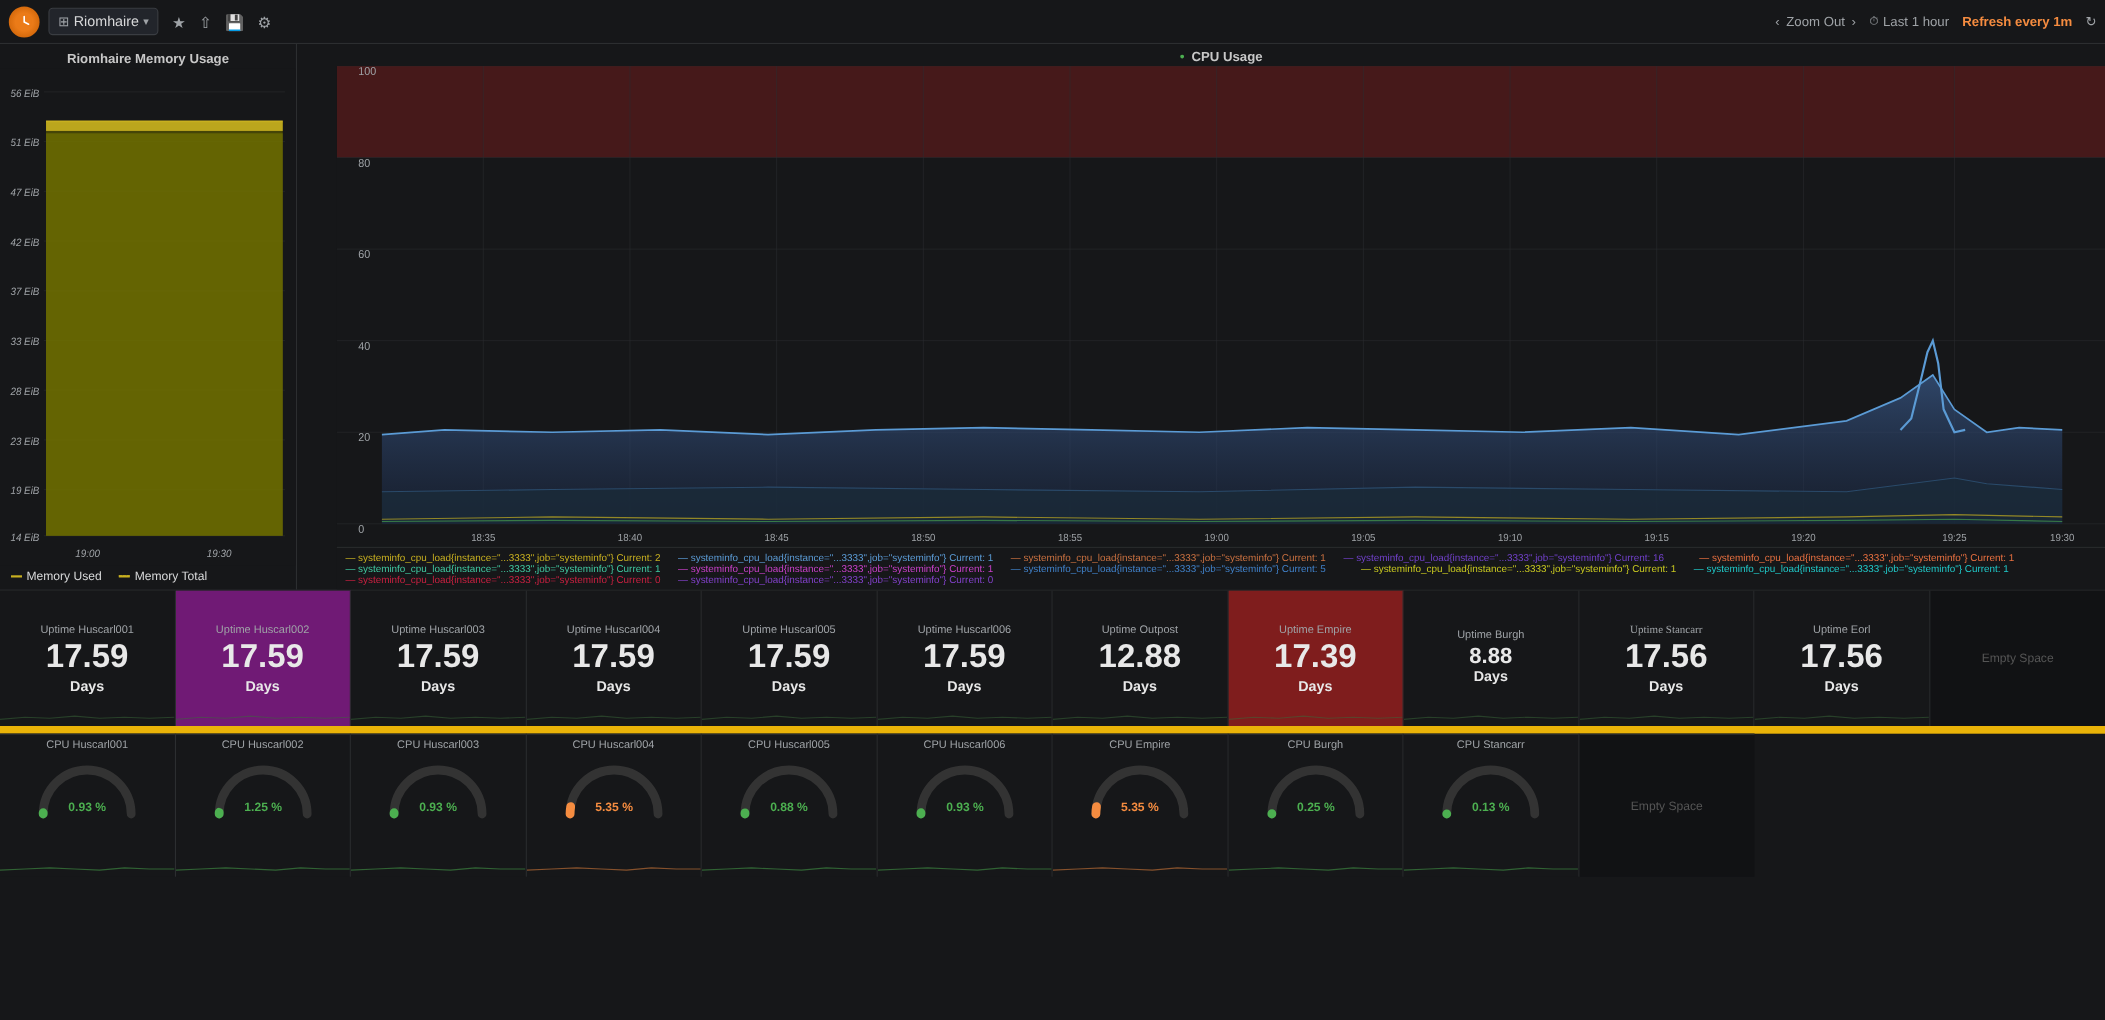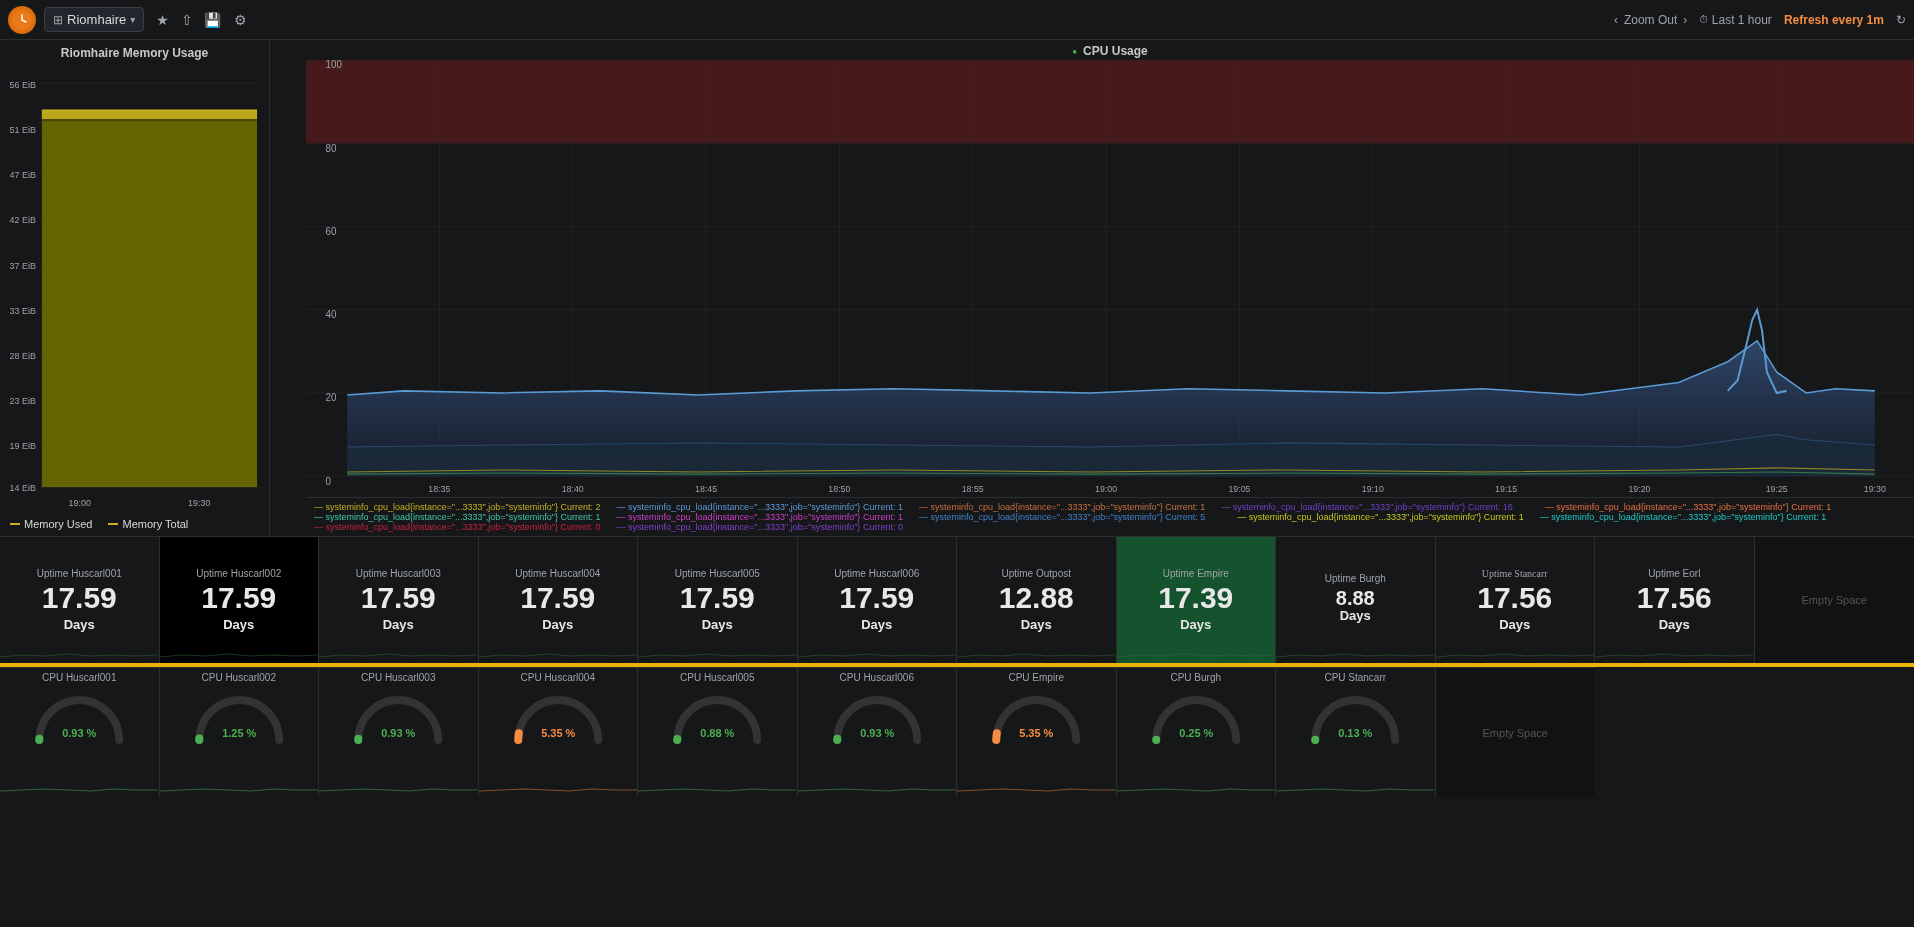--- a/index.html
+++ b/index.html
@@ -71,20 +71,21 @@
       padding: 6px 10px 2px;
       font-size: 12px;
       color: #c8c8c8;
       font-weight: 600;
       text-align: center;
     }
     .chart-area {
       flex: 1;
       position: relative;
       overflow: hidden;
+      font-style: italic;
     }
     .legend-row {
       display: flex; gap: 16px; padding: 4px 10px 6px;
       font-size: 11px; align-items: center;
     }
     .legend-item {
       display: flex; align-items: center; gap: 4px;
     }
     .legend-dot {
       width: 10px; height: 2px; display: inline-block;
@@ -295,31 +296,31 @@
         <br>
         <span style="color:#c8c820;">— systeminfo_cpu_load{instance="...3333",job="systeminfo"} Current: 1</span>
         <span style="color:#20c8c8;">— systeminfo_cpu_load{instance="...3333",job="systeminfo"} Current: 1</span>
         <span style="color:#c82040;">— systeminfo_cpu_load{instance="...3333",job="systeminfo"} Current: 0</span>
         <span style="color:#8040c8;">— systeminfo_cpu_load{instance="...3333",job="systeminfo"} Current: 0</span>
       </div>
     </div>
   </div>
 </div>
 
-<div style="display:grid;grid-template-columns:repeat(12,1fr);height:130px;border-bottom:4px solid #eab308;">
+<div style="display:grid;grid-template-columns:repeat(12,1fr);height:130px;border-bottom:7px solid #eab308;">
 <div style="border-right: 1px solid rgb(44, 46, 48); padding: 6px 4px; display: flex; flex-direction: column; align-items: center; justify-content: center; background: rgb(22, 23, 25); position: relative; overflow: hidden;">
       <div style="font-size:10px;color:#9fa3a7;margin-bottom:4px;text-align:center;">Uptime Huscarl001</div>
       <div style="font-size:30px;font-weight:700;color:#e8e8e8;line-height:1;">17.59</div>
 
       <div style="font-size:13px;font-weight:700;color:#e8e8e8;margin-top:4px;">Days</div>
       <svg style="position:absolute;bottom:2px;left:0;right:0;width:100%;height:14px;" viewBox="0 0 140 14" preserveAspectRatio="none">
         <polyline points="0,10 20,8 40,9 60,7 80,9 100,8 120,9 140,8" fill="none" stroke="#3a6a3a" stroke-width="1" opacity="0.5"></polyline>
       </svg>
     </div>
-    <div style="border-right: 1px solid rgb(44, 46, 48); padding: 6px 4px; display: flex; flex-direction: column; align-items: center; justify-content: center; background: #000000; position: relative; overflow: hidden;">
+    <div style="border-right: 1px solid rgb(44, 46, 48); padding: 6px 4px; display: flex; flex-direction: column; align-items: center; justify-content: center; background: #701a75; position: relative; overflow: hidden;">
       <div style="font-size:10px;color:#9fa3a7;margin-bottom:4px;text-align:center;">Uptime Huscarl002</div>
       <div style="font-size:30px;font-weight:700;color:#e8e8e8;line-height:1;">17.59</div>
 
       <div style="font-size:13px;font-weight:700;color:#e8e8e8;margin-top:4px;">Days</div>
       <svg style="position:absolute;bottom:2px;left:0;right:0;width:100%;height:14px;" viewBox="0 0 140 14" preserveAspectRatio="none">
         <polyline points="0,10 20,8 40,9 60,7 80,9 100,8 120,9 140,8" fill="none" stroke="#3a6a3a" stroke-width="1" opacity="0.5"></polyline>
       </svg>
     </div>
     <div style="border-right: 1px solid rgb(44, 46, 48); padding: 6px 4px; display: flex; flex-direction: column; align-items: center; justify-content: center; background: rgb(22, 23, 25); position: relative; overflow: hidden;">
       <div style="font-size:10px;color:#9fa3a7;margin-bottom:4px;text-align:center;">Uptime Huscarl003</div>
@@ -359,21 +360,21 @@
     </div>
     <div style="border-right: 1px solid rgb(44, 46, 48); padding: 6px 4px; display: flex; flex-direction: column; align-items: center; justify-content: center; background: rgb(22, 23, 25); position: relative; overflow: hidden;">
       <div style="font-size:10px;color:#9fa3a7;margin-bottom:4px;text-align:center;">Uptime Outpost</div>
       <div style="font-size:30px;font-weight:700;color:#e8e8e8;line-height:1;">12.88</div>
 
       <div style="font-size:13px;font-weight:700;color:#e8e8e8;margin-top:4px;">Days</div>
       <svg style="position:absolute;bottom:2px;left:0;right:0;width:100%;height:14px;" viewBox="0 0 140 14" preserveAspectRatio="none">
         <polyline points="0,10 20,8 40,9 60,7 80,9 100,8 120,9 140,8" fill="none" stroke="#3a6a3a" stroke-width="1" opacity="0.5"></polyline>
       </svg>
     </div>
-    <div style="border-right: 1px solid rgb(44, 46, 48); padding: 6px 4px; display: flex; flex-direction: column; align-items: center; justify-content: center; background: #14532d; position: relative; overflow: hidden;">
+    <div style="border-right: 1px solid rgb(44, 46, 48); padding: 6px 4px; display: flex; flex-direction: column; align-items: center; justify-content: center; background: #7f1d1d; position: relative; overflow: hidden;">
       <div style="font-size:10px;color:#9fa3a7;margin-bottom:4px;text-align:center;">Uptime Empire</div>
       <div style="font-size:30px;font-weight:700;color:#e8e8e8;line-height:1;">17.39</div>
 
       <div style="font-size:13px;font-weight:700;color:#e8e8e8;margin-top:4px;">Days</div>
       <svg style="position:absolute;bottom:2px;left:0;right:0;width:100%;height:14px;" viewBox="0 0 140 14" preserveAspectRatio="none">
         <polyline points="0,10 20,8 40,9 60,7 80,9 100,8 120,9 140,8" fill="none" stroke="#3a6a3a" stroke-width="1" opacity="0.5"></polyline>
       </svg>
     </div>
     <div style="border-right: 1px solid rgb(44, 46, 48); padding: 6px 4px; display: flex; flex-direction: column; align-items: center; justify-content: center; background: rgb(22, 23, 25); position: relative; overflow: hidden;">
       <div style="font-size:10px;color:#9fa3a7;margin-bottom:4px;text-align:center;">Uptime Burgh</div>

